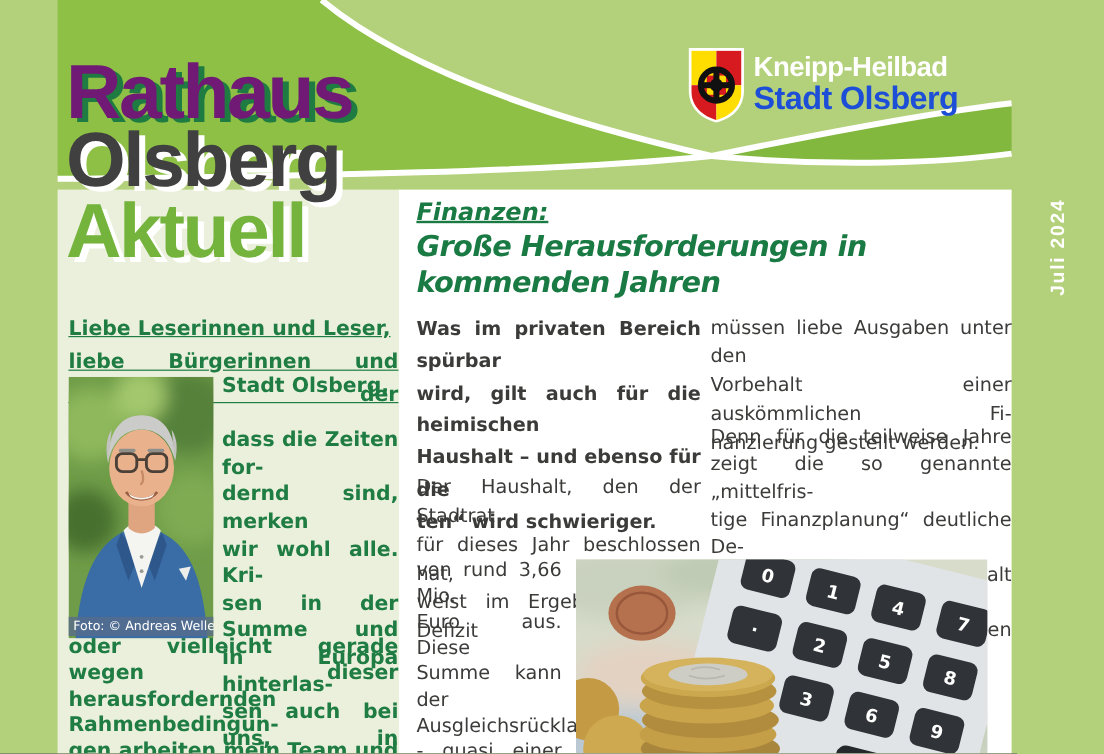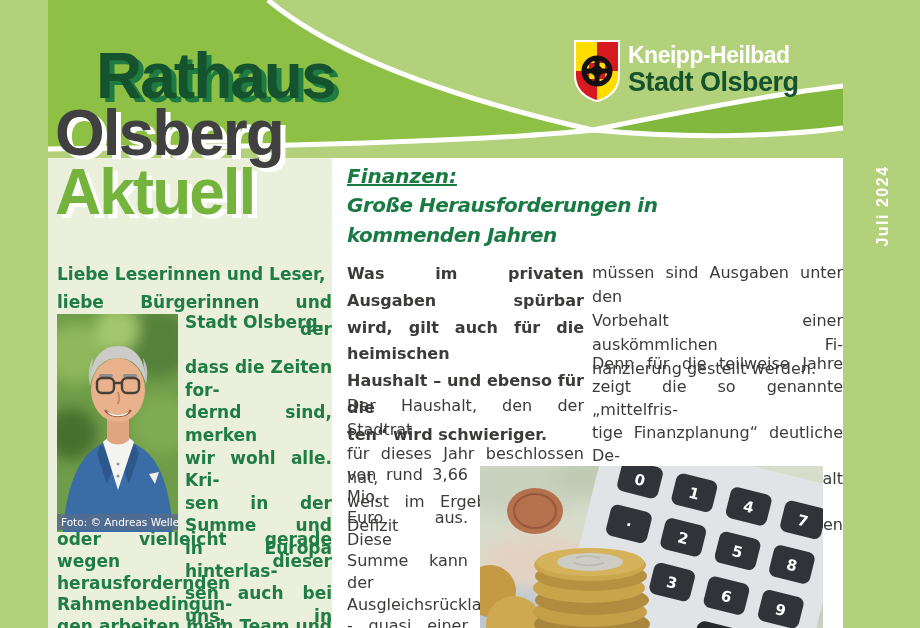--- a/index.html
+++ b/index.html
@@ -7,52 +7,52 @@
     position:relative;width:920px;height:628px;margin:0 auto;
     background:#B3D07A;overflow:hidden;
     font-family:"DejaVu Sans","Liberation Sans",sans-serif;
   }
   .abs{position:absolute;}
   
   #header-art{position:absolute;left:0;top:0;width:920px;height:160px;}
   
   .mast{position:absolute;left:55px;font-family:"Liberation Sans",sans-serif;
         font-weight:bold;font-size:64px;line-height:1;letter-spacing:-2px;white-space:nowrap;}
-  #mast-1{top:44px;color:#14532d;text-shadow:5px 4px 0 #1E7B41;margin-left:41px;}
+  #mast-1{top:44px;color:#701a75;text-shadow:5px 4px 0 #1E7B41;}
   #mast-2{top:101px;color:#404040;text-shadow:5px 4px 0 #FFFFFF;}
   #mast-3{top:160px;color:#74B33C;text-shadow:5px 4px 0 #FFFFFF;}
   
   #logo-shield{position:absolute;left:573px;top:39px;width:48px;height:64px;}
   #logo-line1{position:absolute;left:628px;top:42px;color:#fff;font-weight:bold;
               font-size:23px;letter-spacing:-0.5px;font-family:"Liberation Sans",sans-serif;}
-  #logo-line2{position:absolute;left:628px;top:67px;color:#14532d;font-weight:bold;
+  #logo-line2{position:absolute;left:628px;top:67px;color:#1d4ed8;font-weight:bold;
               font-size:27px;letter-spacing:-0.5px;font-family:"Liberation Sans",sans-serif;}
   
   #edition{position:absolute;left:845px;top:148px;width:75px;height:115px;
            display:flex;align-items:center;justify-content:center;}
   #edition span{transform:rotate(-90deg);color:#fff;font-weight:bold;font-size:16px;
                 letter-spacing:1.5px;white-space:nowrap;font-family:"Liberation Sans",sans-serif;}
   
   #pane-left{position:absolute;left:48px;top:158px;width:284px;height:470px;background:#EAF0DB;}
   #pane-main{position:absolute;left:332px;top:158px;width:511px;height:470px;background:#FFFFFF;}
   
   #kicker{position:absolute;left:347px;top:164px;color:#1A7A43;font-weight:bold;
           font-style:italic;font-size:20px;text-decoration:underline;}
   #headline{position:absolute;left:347px;top:190px;color:#1A7A43;font-weight:bold;
-            font-style:italic;font-size:20px;line-height:30px;letter-spacing:-0.5px;}
+            font-style:italic;font-size:24px;line-height:30px;letter-spacing:-0.5px;}
   
   .lines .ln{white-space:normal;}
   .j .ln{text-align:justify;text-align-last:justify;}
   .opening .ln:first-child{text-align-last:left;}
   .beside .ln:first-child{text-align-last:left;}
   .intro .ln:last-child{text-align-last:left;}
   .p1end .ln:last-child{text-align-last:left;}
   
   .letter{color:#1F7C43;font-weight:bold;font-size:17px;}
-  #letter-opening{left:57px;top:261px;width:275px;line-height:27.5px;}
+  #letter-opening{left:57px;top:261px;width:275px;line-height:27.5px;text-decoration:underline;}
   #letter-beside{left:185px;top:311px;width:147px;line-height:22.6px;}
   #letter-below{left:57px;top:529px;width:275px;line-height:21.8px;}
   
   .body-txt{color:#3B3B3A;font-size:16px;}
   #col1-intro{left:347px;top:261px;width:237px;line-height:26.8px;font-weight:bold;}
   #col1-para{left:347px;top:394px;width:237px;line-height:24px;}
   #col1-narrow{left:347px;top:464px;width:121px;line-height:21.6px;}
   #col2-para1{left:592px;top:261px;width:251px;line-height:24px;}
   #col2-para2{left:592px;top:352px;width:251px;line-height:23px;}
   
@@ -181,39 +181,39 @@
       <line x1="57" y1="69" x2="65" y2="69" stroke="#4A4038" stroke-width="2.4"></line>
 
       <path d="M 61,78 C 63,84 63,88 60,90" fill="none" stroke="#C68B66" stroke-width="2"></path>
       <path d="M 48,96 C 54,104 68,104 74,96" fill="none" stroke="#9C5F44" stroke-width="2.4"></path>
       <path d="M 50,97 C 56,102 66,102 72,97 L 70,100 C 65,103 57,103 52,100 Z" fill="#F6F4F0"></path>
     </svg>
     <div id="mayor-caption">Foto: © Andreas Weller</div>
   </div>
 
   <div class="abs lines body-txt j intro" id="col1-intro">
-      <div class="ln">Was im privaten Ausgaben spürbar</div>
+      <div class="ln">Was im privaten Bereich spürbar</div>
       <div class="ln">wird, gilt auch für die heimischen</div>
       <div class="ln">Haushalt – und ebenso für die</div>
       <div class="ln">ten“ wird schwieriger.</div>
     </div>
   <div class="abs lines body-txt j" id="col1-para">
       <div class="ln">Der Haushalt, den der Stadtrat</div>
       <div class="ln">für dieses Jahr beschlossen hat,</div>
       <div class="ln">weist im Ergebnisplan ein Defizit</div>
     </div>
   <div class="abs lines body-txt j" id="col1-narrow">
       <div class="ln">von rund 3,66 Mio.</div>
       <div class="ln">Euro aus.  Diese</div>
       <div class="ln">Summe kann der</div>
       <div class="ln">Ausgleichsrücklage</div>
       <div class="ln">- quasi einer Art</div>
     </div>
   <div class="abs lines body-txt j p1end" id="col2-para1">
-      <div class="ln">müssen sind Ausgaben unter den</div>
+      <div class="ln">müssen liebe Ausgaben unter den</div>
       <div class="ln">Vorbehalt einer auskömmlichen Fi-</div>
       <div class="ln">nanzierung gestellt werden.</div>
     </div>
   <div class="abs lines body-txt j" id="col2-para2">
       <div class="ln">Denn für die teilweise Jahre</div>
       <div class="ln">zeigt die so genannte „mittelfris-</div>
       <div class="ln">tige Finanzplanung“ deutliche De-</div>
       <div class="ln">fizite im städtischen Haushalt auf.</div>
       <div class="ln">Zumindest teilweise können diese</div>
     </div>

